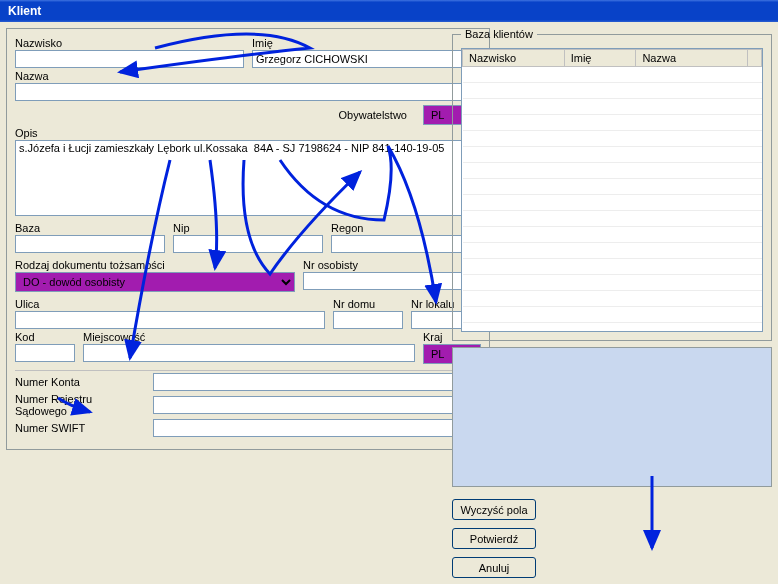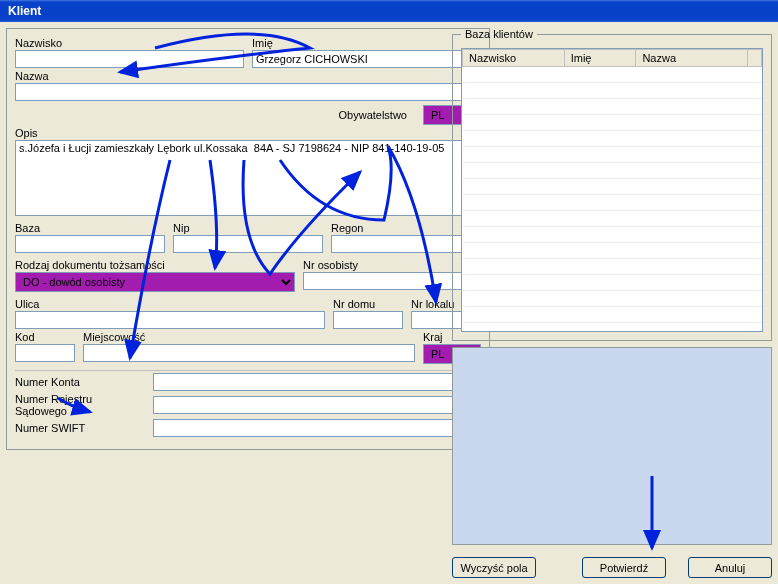--- a/index.html
+++ b/index.html
@@ -111,23 +111,24 @@
     height: 16px;
   }
   .lower-box {
     border: 1px solid #919b9c;
     background: #c9d8ef;
     flex: 1;
     margin-top: 6px;
   }
   .button-row {
     display: flex;
-    gap: 22px;
+    gap: 8px;
     justify-content: flex-end;
     margin-top: 12px;
+    flex-direction: column;
   }
   button {
     font-family: Tahoma, Arial, sans-serif;
     font-size: 11px;
     background: #ece9d8;
     border: 1px solid #003c74;
     border-radius: 3px;
     padding: 2px 0;
     width: 84px;
     height: 21px;

